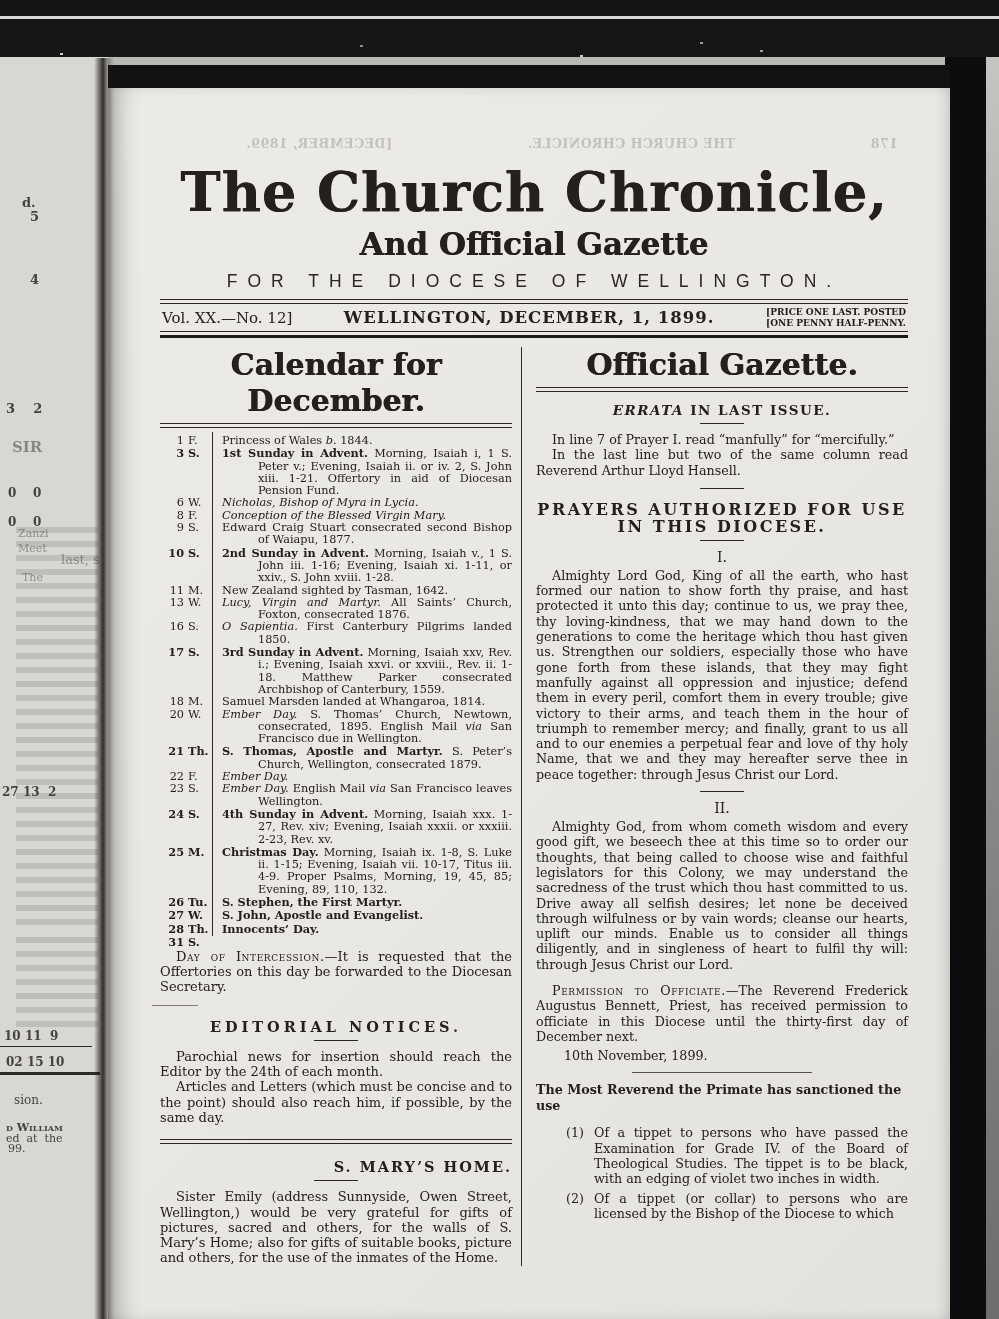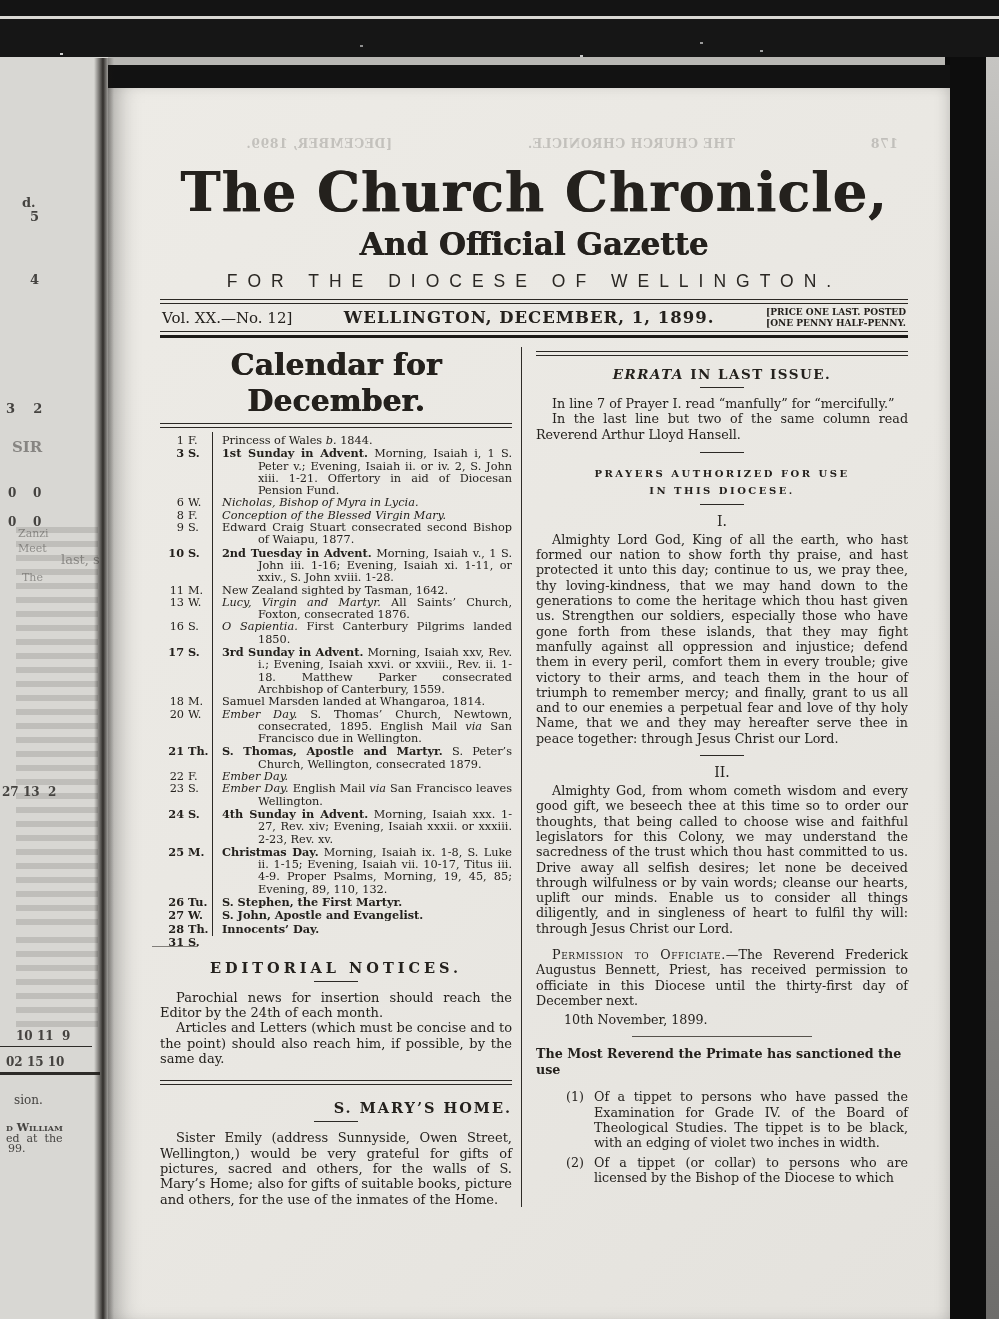--- a/index.html
+++ b/index.html
@@ -72,21 +72,21 @@
   
   .para{font-size:13px;line-height:15.3px;text-align:justify;text-indent:16px;margin:0;}
   .para-r{font-size:12.7px;line-height:15.3px;text-align:justify;text-indent:16px;margin:0;}
   .artifact-rule{width:46px;height:1px;background:rgba(42,39,35,.55);margin:10px 0 0 -8px;}
   .h-editorial{margin-top:12px;text-align:center;font-size:14.5px;font-weight:bold;letter-spacing:4px;}
   .h-marys{margin-top:14px;text-align:right;font-size:14.5px;font-weight:bold;letter-spacing:2px;}
   .rule-short{width:44px;height:1px;background:#2b2824;margin:5px auto 8px auto;}
   .rule-mid{width:180px;height:1px;background:#56524c;margin:9px auto;}
   
   .h-errata{margin-top:10px;text-align:center;font-size:13.5px;font-weight:bold;letter-spacing:1.5px;}
-  .h-prayers{margin-top:12px;text-align:center;font-size:10px;font-weight:bold;letter-spacing:2.5px;line-height:17px;}
+  .h-prayers{margin-top:12px;text-align:center;font-size:16px;font-weight:bold;letter-spacing:2.5px;line-height:17px;}
   .numeral{text-align:center;font-size:14px;margin:8px 0 3px 0;}
   .perm-date{font-size:12.7px;margin:4px 0 0 28px;}
   .sanction-intro{font-size:12.7px;line-height:15.3px;font-weight:bold;margin-top:8px;}
   .sanction-list{margin-top:4px;padding-left:30px;font-size:12.7px;line-height:15.3px;}
   .sanction-item{display:flex;margin-top:4px;}
   .sanction-num{width:28px;flex:none;}
   .sanction-text{flex:1;text-align:justify;}
 </style>
 </head>
 <body>
@@ -109,21 +109,21 @@
     <span style="position: absolute; left: 30px; top: 216px; font-size: 13px; font-weight: bold;">4</span>
     <span style="position: absolute; left: 6px; top: 345px; font-size: 13px; font-weight: bold;">3    2</span>
     <span style="position: absolute; left: 12px; top: 383px; font-size: 15px; font-weight: bold; opacity: 0.55;">SIR</span>
     <span style="position: absolute; left: 8px; top: 430px; font-size: 12px; font-weight: bold;">0    0</span>
     <span style="position: absolute; left: 8px; top: 459px; font-size: 12px; font-weight: bold;">0    0</span>
     <span style="position: absolute; left: 18px; top: 471px; font-size: 11px; opacity: 0.5;">Zanzi</span>
     <span style="position: absolute; left: 18px; top: 486px; font-size: 11px; opacity: 0.5;">Meet</span>
     <span style="position: absolute; left: 14px; top: 496px; font-size: 13px; opacity: 0.5; margin-left: 47px;">last, s</span>
     <span style="position: absolute; left: 22px; top: 515px; font-size: 11px; opacity: 0.5;">The</span>
     <span style="position: absolute; left: 2px; top: 729px; font-size: 12px; font-weight: bold;">27 13  2</span>
-    <span style="position: absolute; left: 16px; top: 973px; font-size: 12px; font-weight: bold;">10 11  9</span>
+    <span style="position: absolute; left: 4px; top: 973px; font-size: 12px; font-weight: bold;">10 11  9</span>
     <div style="position: absolute; left: 0px; top: 989px; width: 92px; height: 1px; background: rgb(45, 43, 40);"></div>
     <span style="position: absolute; left: 6px; top: 999px; font-size: 12px; font-weight: bold;">02 15 10</span>
     <div style="position: absolute; left: 0px; top: 1015px; width: 100px; height: 3px; background: rgb(45, 43, 40);"></div>
     <span style="position: absolute; left: 14px; top: 1037px; font-size: 12px;">sion.</span>
     <span style="position: absolute; left: 6px; top: 1065px; font-size: 11px; font-weight: bold; font-variant: small-caps; text-align: right;">d William</span>
     <span style="position: absolute; left: 6px; top: 1076px; font-size: 11px;">ed  at  the</span>
     <span style="position: absolute; left: 8px; top: 1086px; font-size: 11px;">99.</span>
   </div>
 <div class="gutter"></div>
 
@@ -177,21 +177,21 @@
               <span class="cal-t"><span class="seg-i">Conception of the Blessed Virgin Mary.</span></span>
             </div>
             <div class="cal-row">
               <span class="cal-d">9</span>
               <span class="cal-w">S.</span>
               <span class="cal-t"><span class="seg-n">Edward Craig Stuart consecrated second Bishop of Waiapu, 1877.</span></span>
             </div>
             <div class="cal-row bd">
               <span class="cal-d">10</span>
               <span class="cal-w">S.</span>
-              <span class="cal-t"><span class="seg-b">2nd Tuesday in Advent.</span><span class="seg-n">  Morning, Isaiah v., 1 S. John iii. 1-16; Evening, Isaiah xi. 1-11, or xxiv., S. John xviii. 1-28.</span></span>
+              <span class="cal-t"><span class="seg-b">2nd Sunday in Advent.</span><span class="seg-n">  Morning, Isaiah v., 1 S. John iii. 1-16; Evening, Isaiah xi. 1-11, or xxiv., S. John xviii. 1-28.</span></span>
             </div>
             <div class="cal-row">
               <span class="cal-d">11</span>
               <span class="cal-w">M.</span>
               <span class="cal-t"><span class="seg-n">New Zealand sighted by Tasman, 1642.</span></span>
             </div>
             <div class="cal-row">
               <span class="cal-d">13</span>
               <span class="cal-w">W.</span>
               <span class="cal-t"><span class="seg-i">Lucy, Virgin and Martyr.</span><span class="seg-n">  All Saints’ Church, Foxton, consecrated 1876.</span></span>
@@ -255,38 +255,40 @@
               <span class="cal-d">28</span>
               <span class="cal-w">Th.</span>
               <span class="cal-t"><span class="seg-b">Innocents’ Day.</span></span>
             </div>
             <div class="cal-row bd">
               <span class="cal-d">31</span>
               <span class="cal-w">S.</span>
             </div>
           </div>
 
+        <p class="para" style="margin-top:13px;"><span class="seg-sc">Day of Intercession.</span><span class="seg-n">—It is requested that the Offertories on this day be forwarded to the Diocesan Secretary.</span></p>
 
         <div class="artifact-rule"></div>
 
         <div class="h-editorial">EDITORIAL NOTICES.</div>
         <div class="rule-short"></div>
         <p class="para">Parochial news for insertion should reach the Editor by the 24th of each month.</p>
         <p class="para">Articles and Letters (which must be concise and to the point) should also reach him, if possible, by the same day.</p>
 
         <div class="rule-double" style="margin-top:14px;"></div>
 
         <div class="h-marys">S. MARY’S HOME.</div>
         <div class="rule-short"></div>
         <p class="para">Sister Emily (address Sunnyside, Owen Street, Wellington,) would be very grateful for gifts of pictures, sacred and others, for the walls of S. Mary’s Home; also for gifts of suitable books, picture and others, for the use of the inmates of the Home.</p>
       </div>
 
       <div class="col-div"></div>
 
       <div class="col-right">
+        <div class="col-head blackletter">Official Gazette.</div>
         <div class="rule-double head-rule"></div>
 
         <div class="h-errata"><span class="seg-i">ERRATA</span><span class="seg-n"> IN LAST ISSUE.</span></div>
         <div class="rule-short"></div>
         <p class="para-r">In line 7 of Prayer I. read “manfully” for “mercifully.”</p>
         <p class="para-r">In the last line but two of the same column read Reverend Arthur Lloyd Hansell.</p>
 
         <div class="rule-short" style="margin-top:10px;"></div>
 
         <div class="h-prayers">

